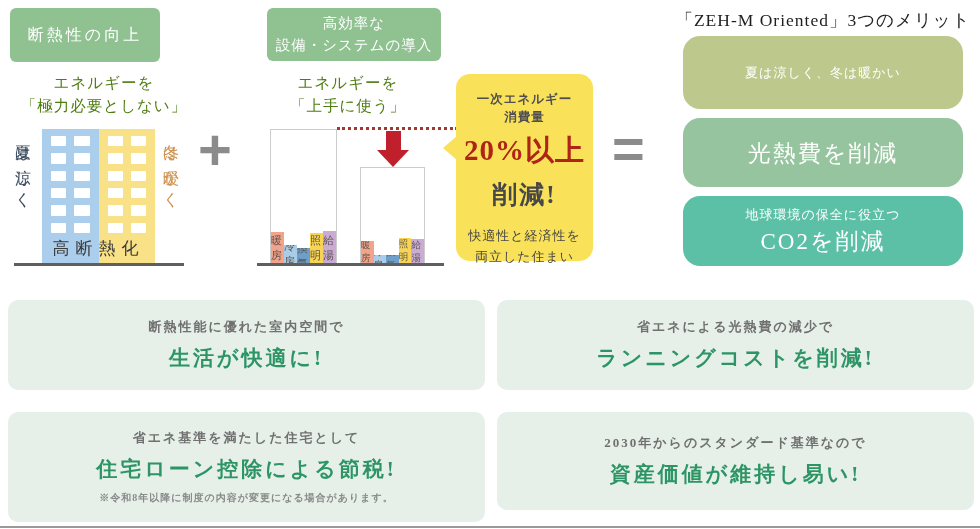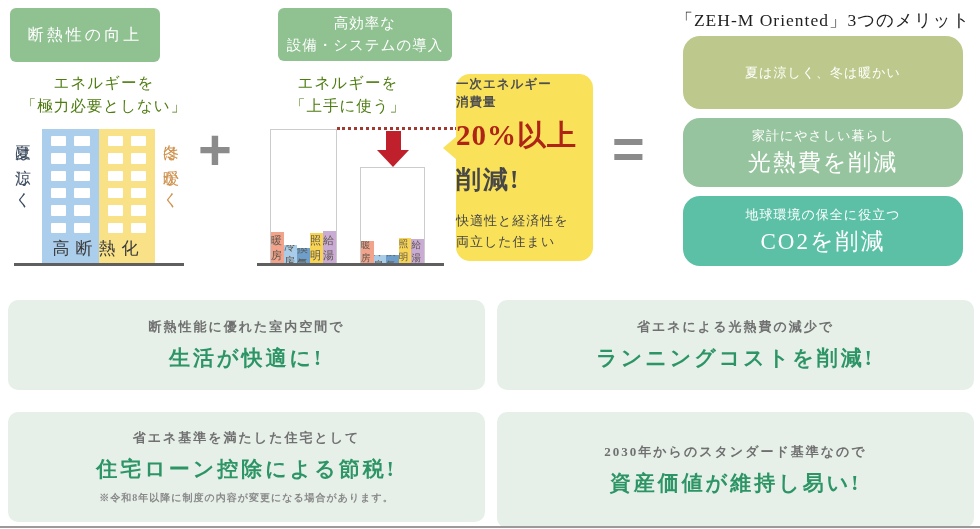--- a/index.html
+++ b/index.html
@@ -4,21 +4,21 @@
 <style>
   * { margin:0; padding:0; box-sizing:border-box; }
   html,body { background:#fff; }
   body { font-family:"Liberation Serif","DejaVu Serif",serif; }
   .canvas { position:relative; width:980px; height:529px; background:#fff; overflow:hidden; }
 
   
   .badge { position:absolute; display:flex; align-items:center; justify-content:center;
            background:#8fc191; color:#fff; border-radius:6px; text-align:center; }
   .b1 { left:10px; top:8px; width:150px; height:54px; font-size:16px; letter-spacing:3px; }
-  .b2 { left:278px; top:8px; width:174px; height:53px; font-size:14.5px; line-height:1.45; letter-spacing:1px; }
+  .b2 { left:267px; top:8px; width:174px; height:53px; font-size:14.5px; line-height:1.45; letter-spacing:1px; }
 
   
   .lead { position:absolute; text-align:center; color:#4d7c0f; font-size:15.5px; line-height:1.5; letter-spacing:1px; }
   .l1 { left:0; top:71px; width:208px; }
   .l2 { left:252px; top:71px; width:192px; }
 
   
   .building { position:absolute; left:42px; top:129px; width:113px; height:135px; display:flex; }
   .bhalf { flex:1; position:relative; }
   .bh-blue { background:#abceec; }
@@ -52,21 +52,21 @@
 
   .dotted-line { position:absolute; left:337px; top:127px; width:121px; height:0;
                  border-top:3px dotted #a03a30; }
   .arrow-shaft { position:absolute; left:386px; top:131px; width:15px; height:21px; background:#c0202c; }
   .arrow-head  { position:absolute; left:377px; top:150px; width:0; height:0;
                  border-left:16px solid transparent; border-right:16px solid transparent;
                  border-top:17px solid #c0202c; }
 
   
   .bubble { position:absolute; left:456px; top:74px; width:137px; height:187px;
-            background:#f9e159; border-radius:14px; text-align:left; padding-top:2px; }
+            background:#f9e159; border-radius:14px; text-align:center; padding-top:17px; }
   .bubble-tail { position:absolute; left:-13px; top:62px; width:0; height:0;
                  border-top:12px solid transparent; border-bottom:12px solid transparent;
                  border-right:14px solid #f9e159; }
   .bub-sub { font-size:12.5px; color:#4f4f4f; font-weight:600; line-height:1.4; letter-spacing:1px; }
   .bub-big { font-size:29px; color:#ae2417; font-weight:600; margin-top:5px; letter-spacing:1px; }
   .bub-cut { font-size:25px; color:#474747; font-weight:600; margin-top:7px; letter-spacing:2px; }
   .bub-tag { font-size:13px; color:#474747; margin-top:14px; line-height:1.65; letter-spacing:1px; }
 
   
   .zeh-title { position:absolute; left:668px; top:8px; width:310px; text-align:center;
@@ -78,21 +78,21 @@
   .m2 { top:196px; height:70px; }
   .merit .sub { font-size:13px; letter-spacing:1px; }
   .merit .ttl { font-size:23px; letter-spacing:2px; margin-top:2px; }
 
   
   .card { position:absolute; background:#e6f0e9; border-radius:10px;
           display:flex; flex-direction:column; align-items:center; justify-content:center; text-align:center;font-weight:bold; }
   .cA { left:8px;   top:300px; width:477px; height:90px; }
   .cB { left:497px; top:300px; width:477px; height:90px; }
   .cC { left:8px;   top:412px; width:477px; height:110px; }
-  .cD { left:497px; top:412px; width:477px; height:116px; }
+  .cD { left:497px; top:412px; width:477px; height:98px; }
   .card .sub { font-size:13px; color:#707070; letter-spacing:2px; }
   .card .ttl { font-size:21px; color:#2d9565; letter-spacing:3px; margin-top:8px; }
   .card .note { font-size:10px; color:#8a8a8a; letter-spacing:1px; margin-top:8px; }
 
   .bottom-edge { position:absolute; left:0; top:526px; width:980px; height:2px; background:#9a9a9a; }
 </style>
 </head>
 <body>
 
 <div class="canvas">
@@ -182,21 +182,20 @@
       <span>快適性と経済性を</span><br><span>両立した住まい</span>
     </div>
   </div>
   <div class="op equals">=</div>
 
   <div class="zeh-title">「ZEH-M Oriented」3つのメリット</div>
   <div class="merit m0" style="background: rgb(189, 201, 140);">
     <div class="sub">夏は涼しく、冬は暖かい</div>
   </div>
   <div class="merit m1" style="background: rgb(150, 196, 158);">
-    <div class="sub">家計にやさしい暮らし</div>
     <div class="ttl">光熱費を削減</div>
   </div>
   <div class="merit m2" style="background: rgb(92, 192, 167);">
     <div class="sub">地球環境の保全に役立つ</div>
     <div class="ttl">CO2を削減</div>
   </div>
 
   <div class="card cA">
     <div class="sub">断熱性能に優れた室内空間で</div>
     <div class="ttl">生活が快適に!</div>

